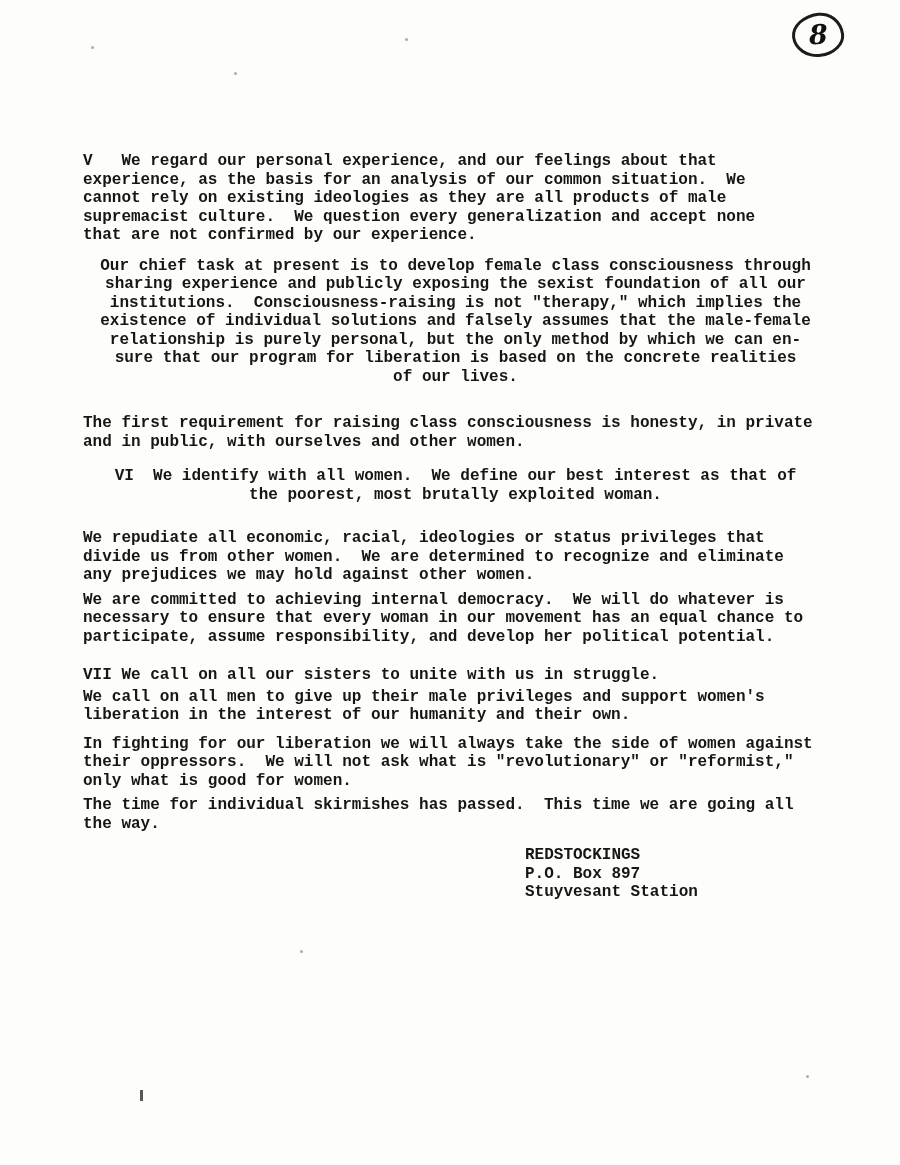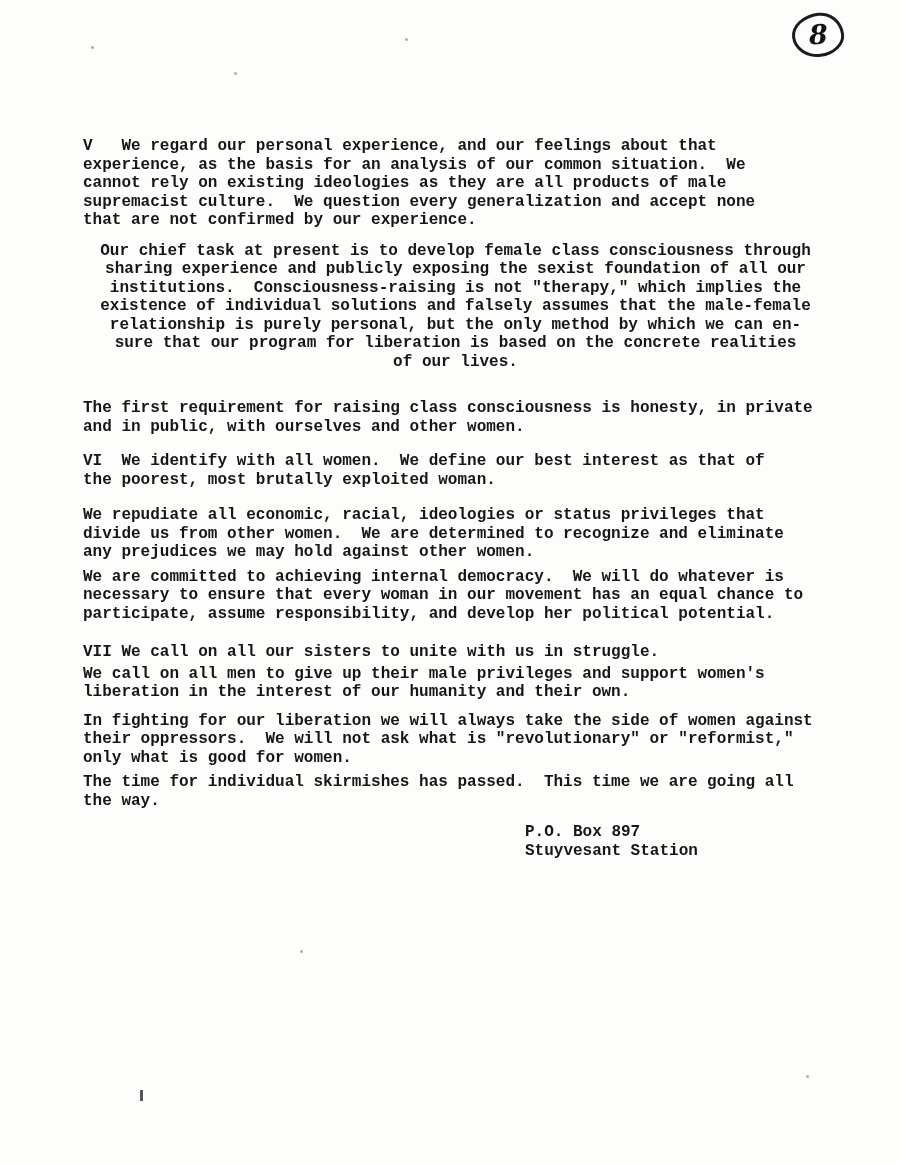--- a/index.html
+++ b/index.html
@@ -11,31 +11,31 @@
     overflow: hidden;
     font-family: "Liberation Mono", monospace;
     font-weight: 700;
     font-size: 16px;
     line-height: 18.5px;
     color: #161616;
   }
   .text-block {
     position: absolute;
     left: 83px;
-    top: 137px;
+    top: 152px;
     width: 745px;
   }
   .para {
     margin: 0;
     white-space: pre-wrap;
   }
   .mb3  { margin-bottom: 3px; }
   .mb5  { margin-bottom: 5px; text-align: center; }
   .mb6  { margin-bottom: 6px; }
-  .mb7  { margin-bottom: 17px; }
+  .mb7  { margin-bottom: 25px; text-align: center; }
   .mb10 { margin-bottom: 10px; }
   .mb12 { margin-bottom: 12px; }
   .mb13 { margin-bottom: 13px; }
   .mb16 { margin-bottom: 16px; margin-top: 28px; }
   .mb17 { margin-bottom: 17px; }
   .mb20 { margin-bottom: 20px; }
   .closing {
     margin-left: 442px;
   }
   .sig-line { margin: 0; white-space: pre; }
@@ -115,20 +115,21 @@
     <p class="para mb3">VII We call on all our sisters to unite with us in struggle.</p>
     <p class="para mb10">We call on all men to give up their male privileges and support women's
 liberation in the interest of our humanity and their own.</p>
     <p class="para mb6">In fighting for our liberation we will always take the side of women against
 their oppressors.  We will not ask what is "revolutionary" or "reformist,"
 only what is good for women.</p>
     <p class="para mb13">The time for individual skirmishes has passed.  This time we are going all
 the way.</p>
 
     <div class="closing">
+      <p class="sig-line">REDSTOCKINGS</p>
       <p class="sig-line">P.O. Box 897</p>
       <p class="sig-line">Stuyvesant Station</p>
     </div>
   </div>
 
   <div class="speck" style="left:91px;  top:46px;"></div>
   <div class="speck" style="left:234px; top:72px;"></div>
   <div class="speck" style="left:405px; top:38px;"></div>
   <div class="speck" style="left:300px; top:950px;"></div>
   <div class="speck" style="left:806px; top:1075px;"></div>

